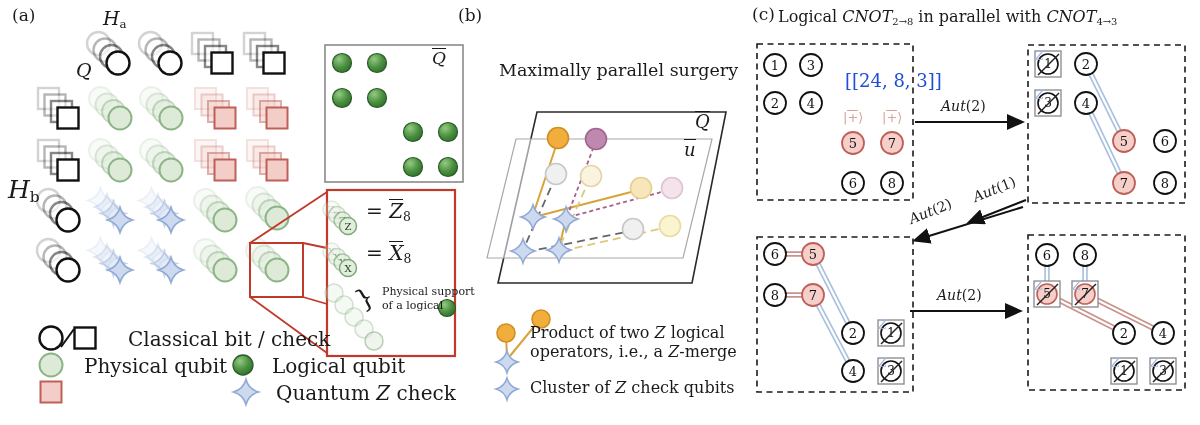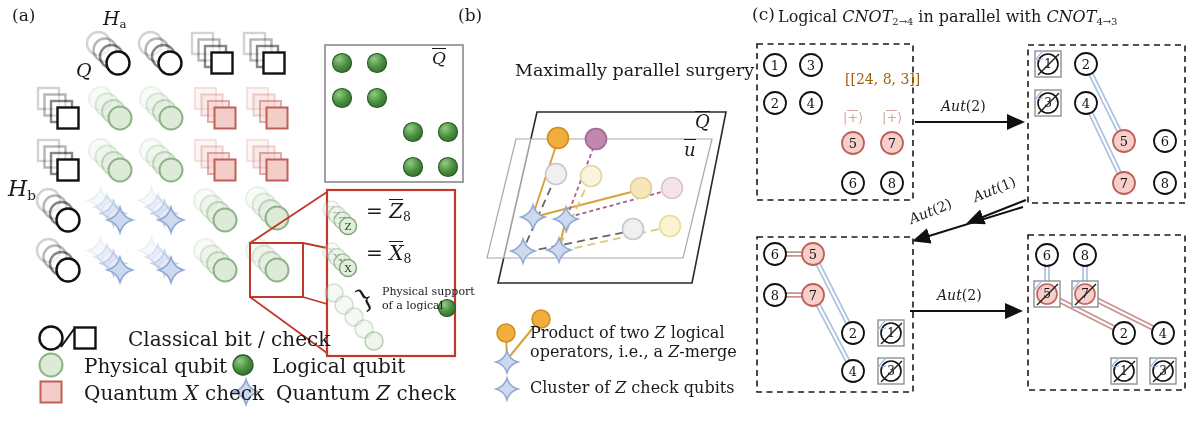--- a/index.html
+++ b/index.html
@@ -11,23 +11,23 @@
   i{font-style:italic;}
   sub{font-size:.62em;vertical-align:-0.28em;}
   .ov{display:inline-block;border-top:1.4px solid #1a1a1a;line-height:1.05;padding-top:1px;}
   .ovp{display:inline-block;border-top:1.3px solid #d9a39e;line-height:1;}
   .eq{font-size:20px;}
   .small{font-size:11px;text-align:right;}
   .leg{font-size:20px;}
   .legb{font-size:16px;}
   .ket{font-size:13px;color:#d9a39e;font-family:"DejaVu Sans",sans-serif;}
   .aut{font-size:14px;}
-  .code{font-size:14px;color:#a16207;}
+  .code{font-size:18px;color:#1d4ed8;}
   .pc-title{font-size:16px;}
-  .pb-title{font-size:17.5px;margin-left:16px;}
+  .pb-title{font-size:17.5px;}
   .plane-lab{font-size:18px;}
 </style>
 </head>
 <body>
 
 <div id="fig">
   <svg id="scene" width="1200" height="425" viewBox="0 0 1200 425">
     <defs>
       <radialGradient id="gl" cx="35%" cy="30%" r="80%">
         <stop offset="0%" stop-color="#93cb83"></stop>
@@ -606,44 +606,43 @@
       </g>
       <line x1="915" y1="122" x2="1021" y2="122" stroke="#111" stroke-width="2" marker-end="url(#ah)"></line>
       <line x1="910" y1="311" x2="1019" y2="311" stroke="#111" stroke-width="2" marker-end="url(#ah)"></line>
       <line x1="1026" y1="200" x2="970" y2="222" stroke="#111" stroke-width="2" marker-end="url(#ah)"></line>
       <line x1="1023" y1="207" x2="916" y2="240" stroke="#111" stroke-width="2" marker-end="url(#ah)"></line>
     </svg>
 
   <span class="t panel-tag" style="left:12px;top:6px">(a)</span>
   <span class="t" style="left:103px;top:8px;font-size:19px"><i>H</i><sub>a</sub></span>
   <span class="t" style="left:76px;top:60px;font-size:19px"><i>Q</i></span>
-  <span class="t" style="left:8px;top:176px;font-size:22px"><i>H</i><sub>b</sub></span>
+  <span class="t" style="left:8px;top:176px;font-size:25px"><i>H</i><sub>b</sub></span>
   <span class="t" style="left:432px;top:48px;font-size:17px"><span class="ov"><i>Q</i></span></span>
 
   <span class="t eq" style="left:366px;top:199px"><span>=</span> <span class="ov"><i>Z</i></span><sub>8</sub></span>
   <span class="t eq" style="left:366px;top:241px"><span>=</span> <span class="ov"><i>X</i></span><sub>8</sub></span>
   <span class="t small" style="left:382px;top:286px">Physical support</span>
   <span class="t small" style="left:382px;top:300px">of a logical</span>
 
   <span class="t leg" style="left:128px;top:328px">Classical bit / check</span>
   <span class="t leg" style="left:84px;top:355px">Physical qubit</span>
   <span class="t leg" style="left:272px;top:355px">Logical qubit</span>
-  <span class="t leg" style="left:84px;top:382px"><span>Quantum </span><i>X</i><span> check</span></span>
   <span class="t leg" style="left:276px;top:382px"><span>Quantum </span><i>Z</i><span> check</span></span>
 
   <span class="t panel-tag" style="left:458px;top:6px">(b)</span>
   <span class="t pb-title" style="left:499px;top:60px">Maximally parallel surgery</span>
   <span class="t plane-lab" style="left:695px;top:111px"><span class="ov"><i>Q</i></span></span>
   <span class="t plane-lab" style="left:684px;top:139px"><span class="ov"><i>u</i></span></span>
   <span class="t legb" style="left:530px;top:324px"><span>Product of two </span><i>Z</i><span> logical</span></span>
   <span class="t legb" style="left:530px;top:343px"><span>operators, i.e., a </span><i>Z</i><span>-merge</span></span>
   <span class="t legb" style="left:530px;top:379px"><span>Cluster of </span><i>Z</i><span> check qubits</span></span>
 
   <span class="t panel-tag" style="left:752px;top:5px">(c)</span>
-  <span class="t pc-title" style="left:778px;top:8px"><span>Logical </span><i>CNOT</i><sub>2→4</sub><span> in parallel with </span><i>CNOT</i><sub>4→3</sub></span>
+  <span class="t pc-title" style="left:778px;top:8px"><span>Logical </span><i>CNOT</i><sub>2→8</sub><span> in parallel with </span><i>CNOT</i><sub>4→3</sub></span>
   <span class="t code" style="left:845px;top:71px">[[24, 8, 3]]</span>
   <span class="t ket" style="left:843px;top:110px"><span>|</span><span class="ovp">+</span><span>⟩</span></span>
   <span class="t ket" style="left:882px;top:110px"><span>|</span><span class="ovp">+</span><span>⟩</span></span>
   <span class="t aut" style="left:941px;top:98px"><i>Aut</i><span>(2)</span></span>
   <span class="t aut" style="left:937px;top:287px"><i>Aut</i><span>(2)</span></span>
   <span class="t aut" style="left:972px;top:181px;transform:rotate(-22deg)"><i>Aut</i><span>(1)</span></span>
   <span class="t aut" style="left:908px;top:203px;transform:rotate(-22deg)"><i>Aut</i><span>(2)</span></span>
 </div>
 
 </body></html>

